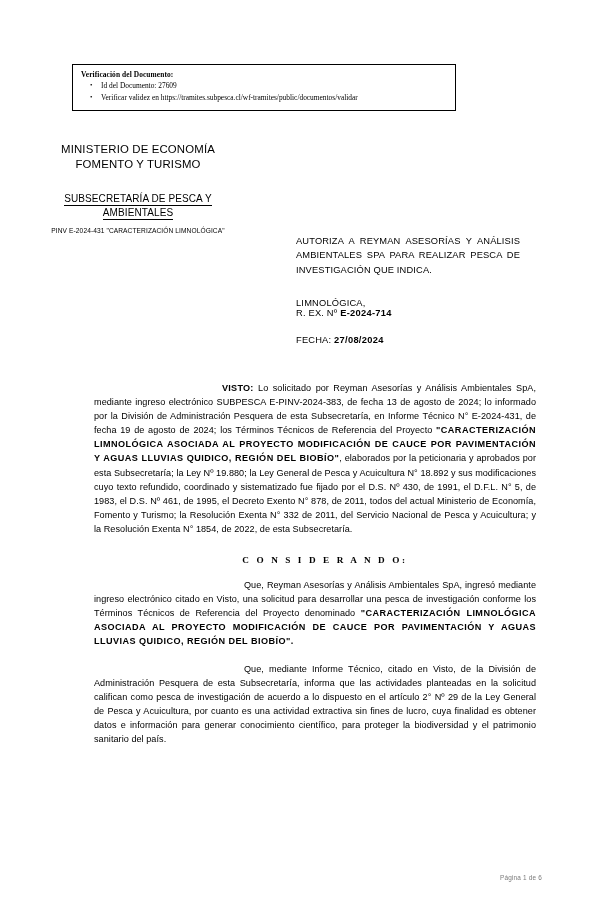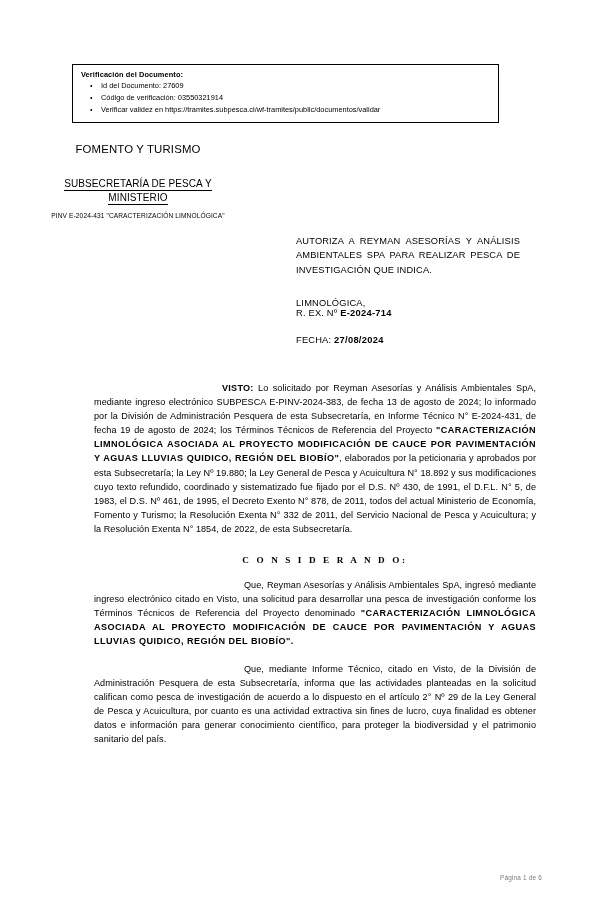--- a/index.html
+++ b/index.html
@@ -22,25 +22,26 @@
     width: 600px;
     height: 918px;
     background: #ffffff;
   }
 
   
   .verif-box {
     position: absolute;
     left: 72px;
     top: 64px;
-    width: 427px;
+    width: 384px;
     box-sizing: border-box;
     border: 1px solid #000000;
     padding: 5px 6px 6px 8px;
     background: #ffffff;
+    font-family: Liberation Serif, serif;
   }
   .verif-title {
     font-size: 7.4px;
     font-weight: bold;
     letter-spacing: 0.1px;
     line-height: 1.25;
     margin-bottom: 1px;
   }
   .verif-list {
     list-style: none;
@@ -193,34 +194,31 @@
 
   <div class="verif-box">
     <div class="verif-title">Verificación del Documento:</div>
     <ul class="verif-list">
       <li>
         <span class="bullet">•</span>
         <span>Id del Documento: 27609</span>
       </li>
       <li>
         <span class="bullet">•</span>
-        <span>Código de verificación: 03550321914</span>
-      </li>
-      <li>
-        <span class="bullet">•</span>
         <span>Verificar validez en https://tramites.subpesca.cl/wf-tramites/public/documentos/validar</span>
       </li>
     </ul>
   </div>
 
   <div class="letterhead">
+    <div class="lh-ministry">MINISTERIO DE ECONOMÍA</div>
     <div class="lh-ministry">FOMENTO Y TURISMO</div>
     <div class="lh-sub">
       <span>SUBSECRETARÍA DE PESCA Y</span><br>
-      <span>MINISTERIO</span>
+      <span>AMBIENTALES</span>
     </div>
     <div class="lh-ref">PINV E-2024-431 "CARACTERIZACIÓN LIMNOLÓGICA"</div>
   </div>
 
   <div class="subject-col">
     <div class="subject-text">AUTORIZA A REYMAN ASESORÍAS Y ANÁLISIS AMBIENTALES SPA PARA REALIZAR PESCA DE INVESTIGACIÓN QUE INDICA.</div>
     <div class="place-line">LIMNOLÓGICA,</div>
     <div class="res-line">
       <span>R. EX. Nº</span>
       <b>E-2024-714</b>

